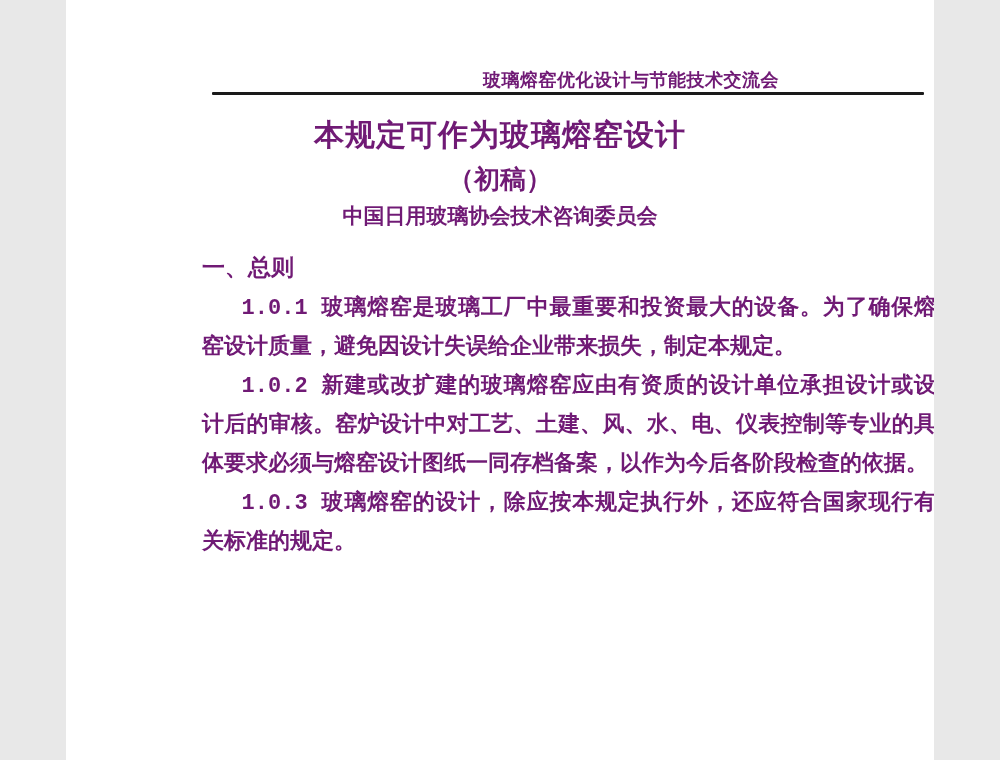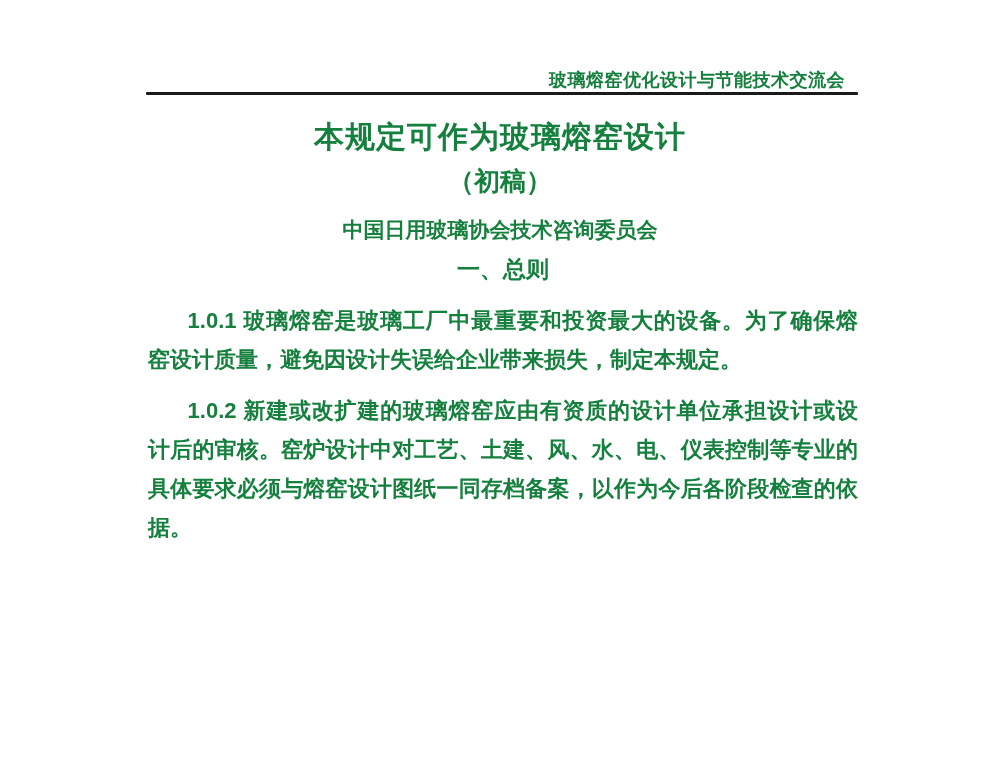--- a/index.html
+++ b/index.html
@@ -2,27 +2,27 @@
 <html><head>
 <meta charset="utf-8">
 <style>
   html, body {
     margin: 0;
     padding: 0;
     background: #e8e8e8;
   }
   .page {
     position: relative;
-    width: 1000px;
+    width: 868px;
     height: 760px;
     margin: 0 auto;
     background: #ffffff;
     overflow: hidden;
-    font-family: Liberation Sans, sans-serif;
-    color: #15803d;
+    font-family: Liberation Mono, monospace;
+    color: #701a75;
     -webkit-font-smoothing: antialiased;
   }
 
   
   .header-text {
     position: absolute;
     top: 68px;
     right: 155px;
     font-size: 18px;
     font-weight: bold;
@@ -60,21 +60,21 @@
     font-weight: bold;
     line-height: 38px;
   }
   .doc-author {
     margin: 0;
     font-size: 20px;
     font-weight: bold;
     line-height: 26px;
   }
   .doc-org {
-    margin: 16px;
+    margin: 4px;
     font-size: 21px;
     font-weight: bold;
     line-height: 28px;
   }
 
   
   .doc-body {
     position: absolute;
     left: 136px;
     top: 250px;
@@ -82,24 +82,24 @@
     font-size: 22px;
     font-weight: bold;
     line-height: 39px;
     text-align: justify;
   }
   .section-heading {
     margin: 0;
     font-size: 23px;
     font-weight: bold;
     line-height: 39px;
-    text-align: center;
+    text-align: left;
   }
   .doc-body p {
-    margin: 12px;
+    margin: 0;
     text-indent: 1.8em;
   }
 </style>
 </head>
 <body>
 
 <div class="page">
 
   <div class="header-text">玻璃熔窑优化设计与节能技术交流会</div>
 
@@ -112,19 +112,20 @@
   </div>
 
   <div class="doc-body">
 
     <h2 class="section-heading">一、总则</h2>
 
     <p>1.0.1 玻璃熔窑是玻璃工厂中最重要和投资最大的设备。为了确保熔窑设计质量，避免因设计失误给企业带来损失，制定本规定。</p>
 
     <p>1.0.2 新建或改扩建的玻璃熔窑应由有资质的设计单位承担设计或设计后的审核。窑炉设计中对工艺、土建、风、水、电、仪表控制等专业的具体要求必须与熔窑设计图纸一同存档备案，以作为今后各阶段检查的依据。</p>
 
+    <p>1.0.3 玻璃熔窑的设计，除应按本规定执行外，还应符合国家现行有关标准的规定。</p>
 
 
 
 
   </div>
 
 </div>
 
 </body></html>

